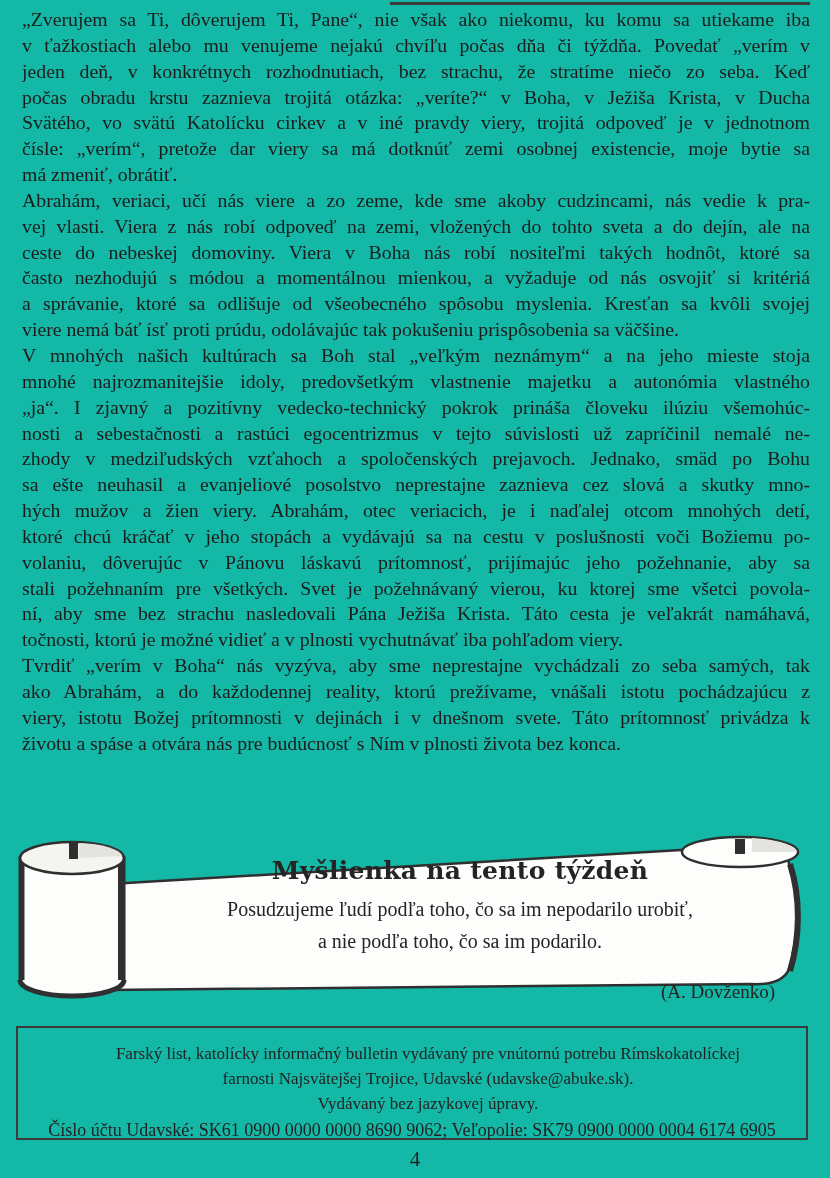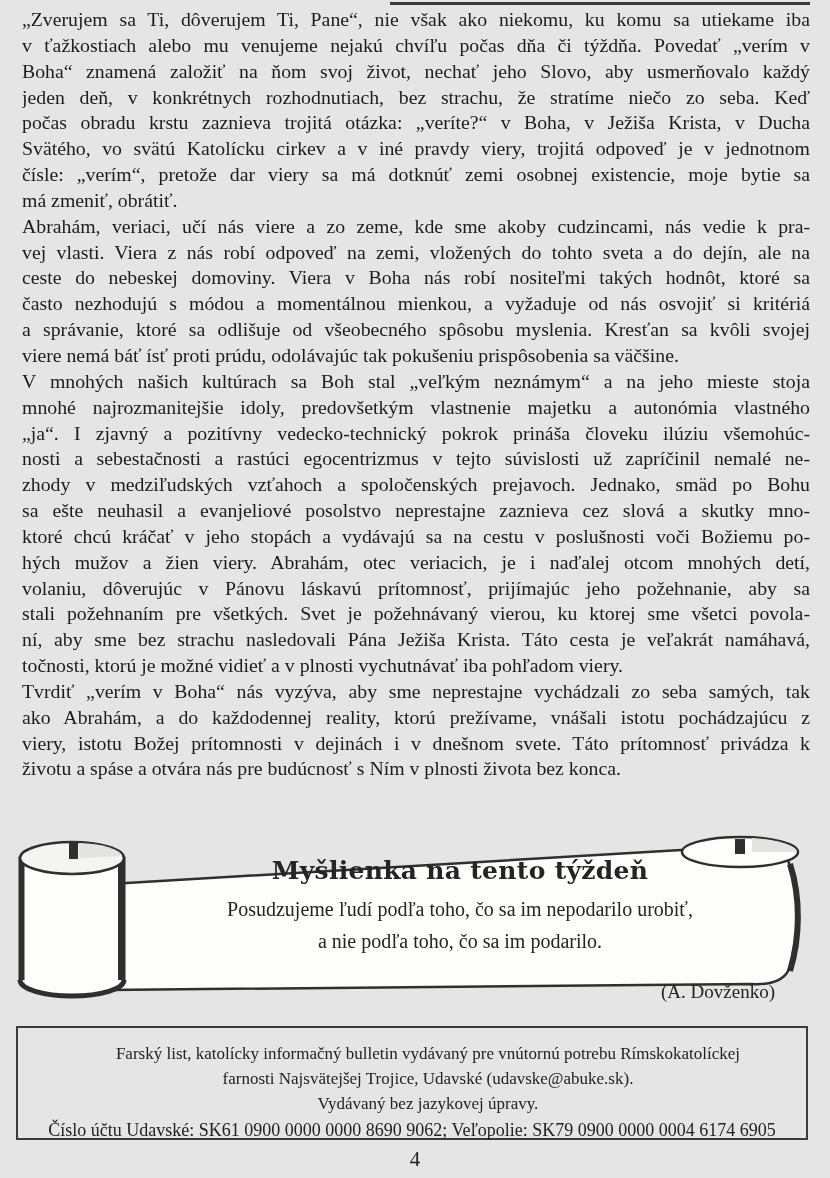--- a/index.html
+++ b/index.html
@@ -1,19 +1,19 @@
 <!DOCTYPE html>
 <html><head>
 <meta charset="utf-8">
 <style>
   html,body{margin:0;padding:0;}
   .page{
     position:relative;
     width:830px;height:1178px;
-    background:#e5e5e5;
+    background:#14b8a6;
     overflow:hidden;
     font-family:"Liberation Serif", serif;
     color:#1c1c1c;
   }
   
   .top-artifact{
     position:absolute;left:390px;top:2px;width:420px;height:3px;
     background:#3a3a3a;
   }
   
@@ -91,21 +91,20 @@
 <body>
 
 <div class="page">
 
   <div class="top-artifact"></div>
 
   <div class="article">
       <div class="paragraph">
         <div class="line">„Zverujem sa Ti, dôverujem Ti, Pane“, nie však ako niekomu, ku komu sa utiekame iba</div>
         <div class="line">v ťažkostiach alebo mu venujeme nejakú chvíľu počas dňa či týždňa. Povedať „verím v</div>
-        <div class="line">Boha“ znamená založiť na ňom svoj život, nechať jeho Slovo, aby usmerňovalo každý</div>
         <div class="line">jeden deň, v konkrétnych rozhodnutiach, bez strachu, že stratíme niečo zo seba. Keď</div>
         <div class="line">počas obradu krstu zaznieva trojitá otázka: „veríte?“ v Boha, v Ježiša Krista, v Ducha</div>
         <div class="line">Svätého, vo svätú Katolícku cirkev a v iné pravdy viery, trojitá odpoveď je v jednotnom</div>
         <div class="line">čísle: „verím“, pretože dar viery sa má dotknúť zemi osobnej existencie, moje bytie sa</div>
         <div class="line last">má zmeniť, obrátiť.</div>
       </div>
       <div class="paragraph">
         <div class="line">Abrahám, veriaci, učí nás viere a zo zeme, kde sme akoby cudzincami, nás vedie k pra-</div>
         <div class="line">vej vlasti. Viera z nás robí odpoveď na zemi, vložených do tohto sveta a do dejín, ale na</div>
         <div class="line">ceste do nebeskej domoviny. Viera v Boha nás robí nositeľmi takých hodnôt, ktoré sa</div>
@@ -113,22 +112,22 @@
         <div class="line">a správanie, ktoré sa odlišuje od všeobecného spôsobu myslenia. Kresťan sa kvôli svojej</div>
         <div class="line last">viere nemá báť ísť proti prúdu, odolávajúc tak pokušeniu prispôsobenia sa väčšine.</div>
       </div>
       <div class="paragraph">
         <div class="line">V mnohých našich kultúrach sa Boh stal „veľkým neznámym“ a na jeho mieste stoja</div>
         <div class="line">mnohé najrozmanitejšie idoly, predovšetkým vlastnenie majetku a autonómia vlastného</div>
         <div class="line">„ja“. I zjavný a pozitívny vedecko-technický pokrok prináša človeku ilúziu všemohúc-</div>
         <div class="line">nosti a sebestačnosti a rastúci egocentrizmus v tejto súvislosti už zapríčinil nemalé ne-</div>
         <div class="line">zhody v medziľudských vzťahoch a spoločenských prejavoch. Jednako, smäd po Bohu</div>
         <div class="line">sa ešte neuhasil a evanjeliové posolstvo neprestajne zaznieva cez slová a skutky mno-</div>
+        <div class="line">hých mužov a žien viery. Abrahám, otec veriacich, je i naďalej otcom mnohých detí,</div>
         <div class="line">ktoré chcú kráčať v jeho stopách a vydávajú sa na cestu v poslušnosti voči Božiemu po-</div>
-        <div class="line">hých mužov a žien viery. Abrahám, otec veriacich, je i naďalej otcom mnohých detí,</div>
         <div class="line">volaniu, dôverujúc v Pánovu láskavú prítomnosť, prijímajúc jeho požehnanie, aby sa</div>
         <div class="line">stali požehnaním pre všetkých. Svet je požehnávaný vierou, ku ktorej sme všetci povola-</div>
         <div class="line">ní, aby sme bez strachu nasledovali Pána Ježiša Krista. Táto cesta je veľakrát namáhavá,</div>
         <div class="line last">točnosti, ktorú je možné vidieť a v plnosti vychutnávať iba pohľadom viery.</div>
       </div>
       <div class="paragraph">
         <div class="line">Tvrdiť „verím v Boha“ nás vyzýva, aby sme neprestajne vychádzali zo seba samých, tak</div>
         <div class="line">ako Abrahám, a do každodennej reality, ktorú prežívame, vnášali istotu pochádzajúcu z</div>
         <div class="line">viery, istotu Božej prítomnosti v dejinách i v dnešnom svete. Táto prítomnosť privádza k</div>
         <div class="line last">životu a spáse a otvára nás pre budúcnosť s Ním v plnosti života bez konca.</div>

